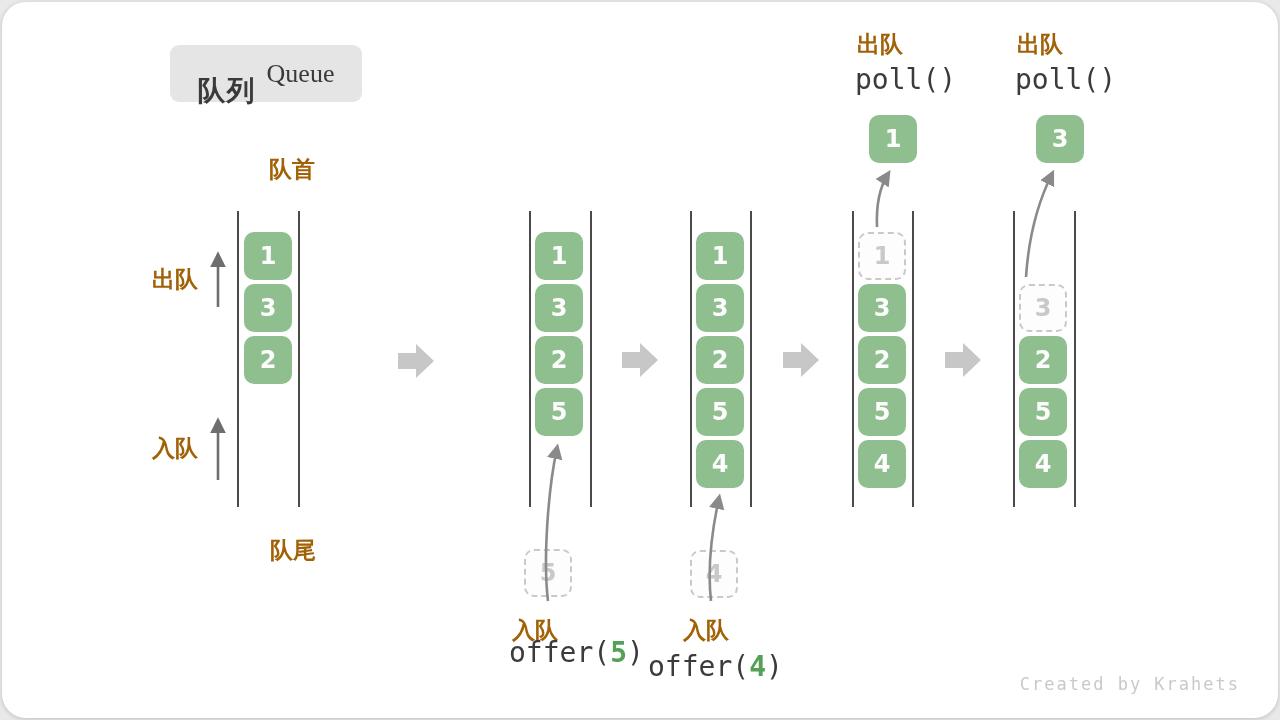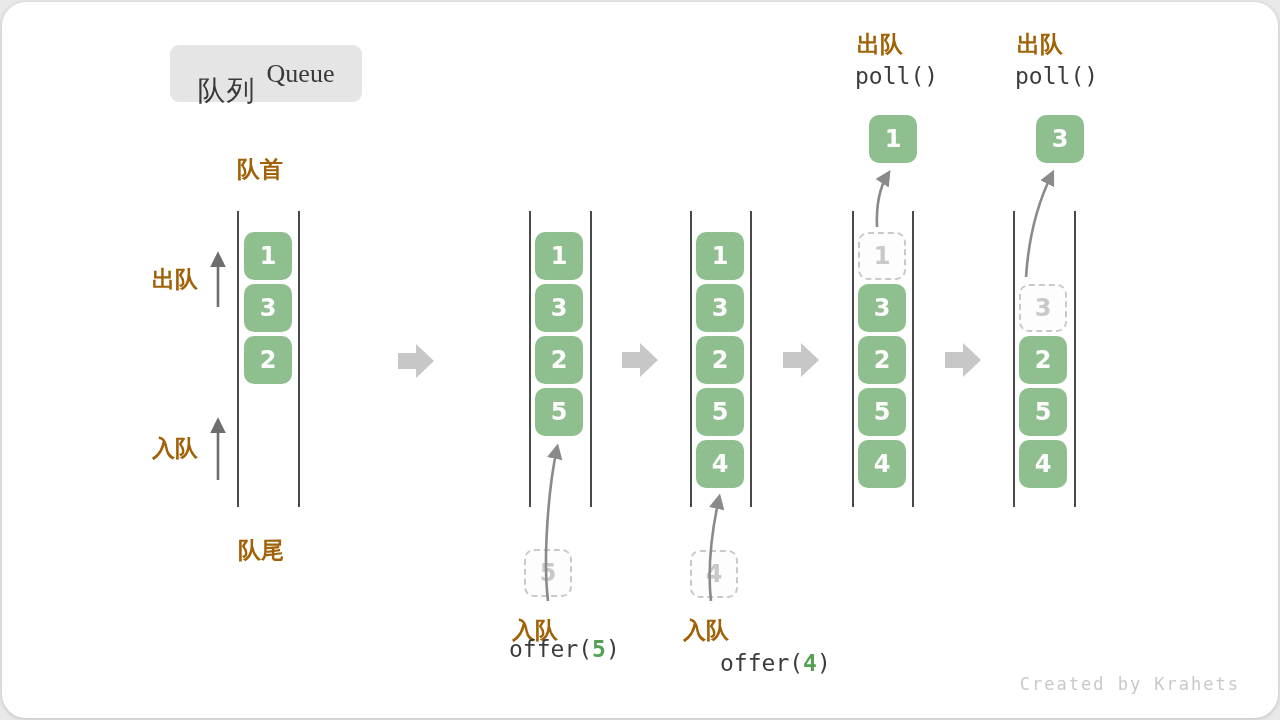--- a/index.html
+++ b/index.html
@@ -10,43 +10,43 @@
   }
   .card{
     position:absolute;inset:2px;background:#ffffff;border-radius:24px;
     box-shadow:0 1px 5px rgba(0,0,0,.18);
   }
   
   .title-badge{
     position:absolute;left:170px;top:45px;width:192px;height:57px;
     background:#e5e5e5;border-radius:9px;display:flex;align-items:center;justify-content:center;gap:11px;
   }
-  .title-zh{font-weight:normal;font-size:28px;color:#3a3a3a;letter-spacing:1px;margin-top:35px;}
+  .title-zh{font-weight:bold;font-size:28px;color:#3a3a3a;letter-spacing:1px;margin-top:35px;}
   .title-en{font-family:Liberation Serif, serif;font-size:26px;color:#3a3a3a;}
   
   .vline{position:absolute;width:1.5px;height:296px;top:211px;background:#4a4a4a;}
   
   .cell{
     position:absolute;width:48px;height:48px;border-radius:10px;
     display:flex;align-items:center;justify-content:center;
     font-family:"DejaVu Sans",sans-serif;font-weight:bold;font-size:24px;
   }
   .cell.solid{background:var(--box-green,#8fbe8f);color:#fdfdfd;}
   .cell.ghost{
     background:#fdfdfd;border:2px dashed #c9c9c9;color:#c9c9c9;
     width:44px;height:44px;
   }
   
   .zh-label{
     position:absolute;font-weight:bold;font-size:23px;color:#a16207;white-space:nowrap;
   }
-  .zh-center{width:62px;text-align:left;}
+  .zh-center{width:62px;text-align:right;margin-left:16px;}
   
   .code{
-    position:absolute;font-family:"DejaVu Sans Mono",monospace;font-size:23px;color:#3b3b3b;white-space:nowrap;
+    position:absolute;font-family:"DejaVu Sans Mono",monospace;font-size:28px;color:#3b3b3b;white-space:nowrap;
   }
   .code .green{color:var(--code-green,#54a054);font-weight:bold;}
   .watermark{
     position:absolute;right:40px;top:674px;
     font-family:"DejaVu Sans Mono",monospace;font-size:17px;color:#c9c9c9;letter-spacing:2px;
   }
   svg.overlay{position:absolute;left:0;top:0;pointer-events:none;}
 </style>
 </head>
 <body>
@@ -86,21 +86,21 @@
 <div class="zh-label" style="left:512px;top:615px">入队</div>
 <div class="code" style="left:509px;top:636px"><span>offer(</span><span class="green">5</span><span>)</span></div>
 
 <div class="cell solid" style="left:696px;top:232px">1</div>
 <div class="cell solid" style="left:696px;top:284px">3</div>
 <div class="cell solid" style="left:696px;top:336px">2</div>
 <div class="cell solid" style="left:696px;top:388px">5</div>
 <div class="cell solid" style="left:696px;top:440px">4</div>
 <div class="cell ghost" style="left:690px;top:550px">4</div>
 <div class="zh-label" style="left:683px;top:615px">入队</div>
-<div class="code" style="left:720px;top:650px"><span>offer(</span><span class="green">4</span><span>)</span></div>
+<div class="code" style="left:648px;top:650px"><span>offer(</span><span class="green">4</span><span>)</span></div>
 
 <div class="cell ghost" style="left:858px;top:232px">1</div>
 <div class="cell solid" style="left:858px;top:284px">3</div>
 <div class="cell solid" style="left:858px;top:336px">2</div>
 <div class="cell solid" style="left:858px;top:388px">5</div>
 <div class="cell solid" style="left:858px;top:440px">4</div>
 <div class="cell solid" style="left:869px;top:115px">1</div>
 <div class="zh-label" style="left:857px;top:29px">出队</div>
 <div class="code" style="left:855px;top:63px">poll()</div>
 

